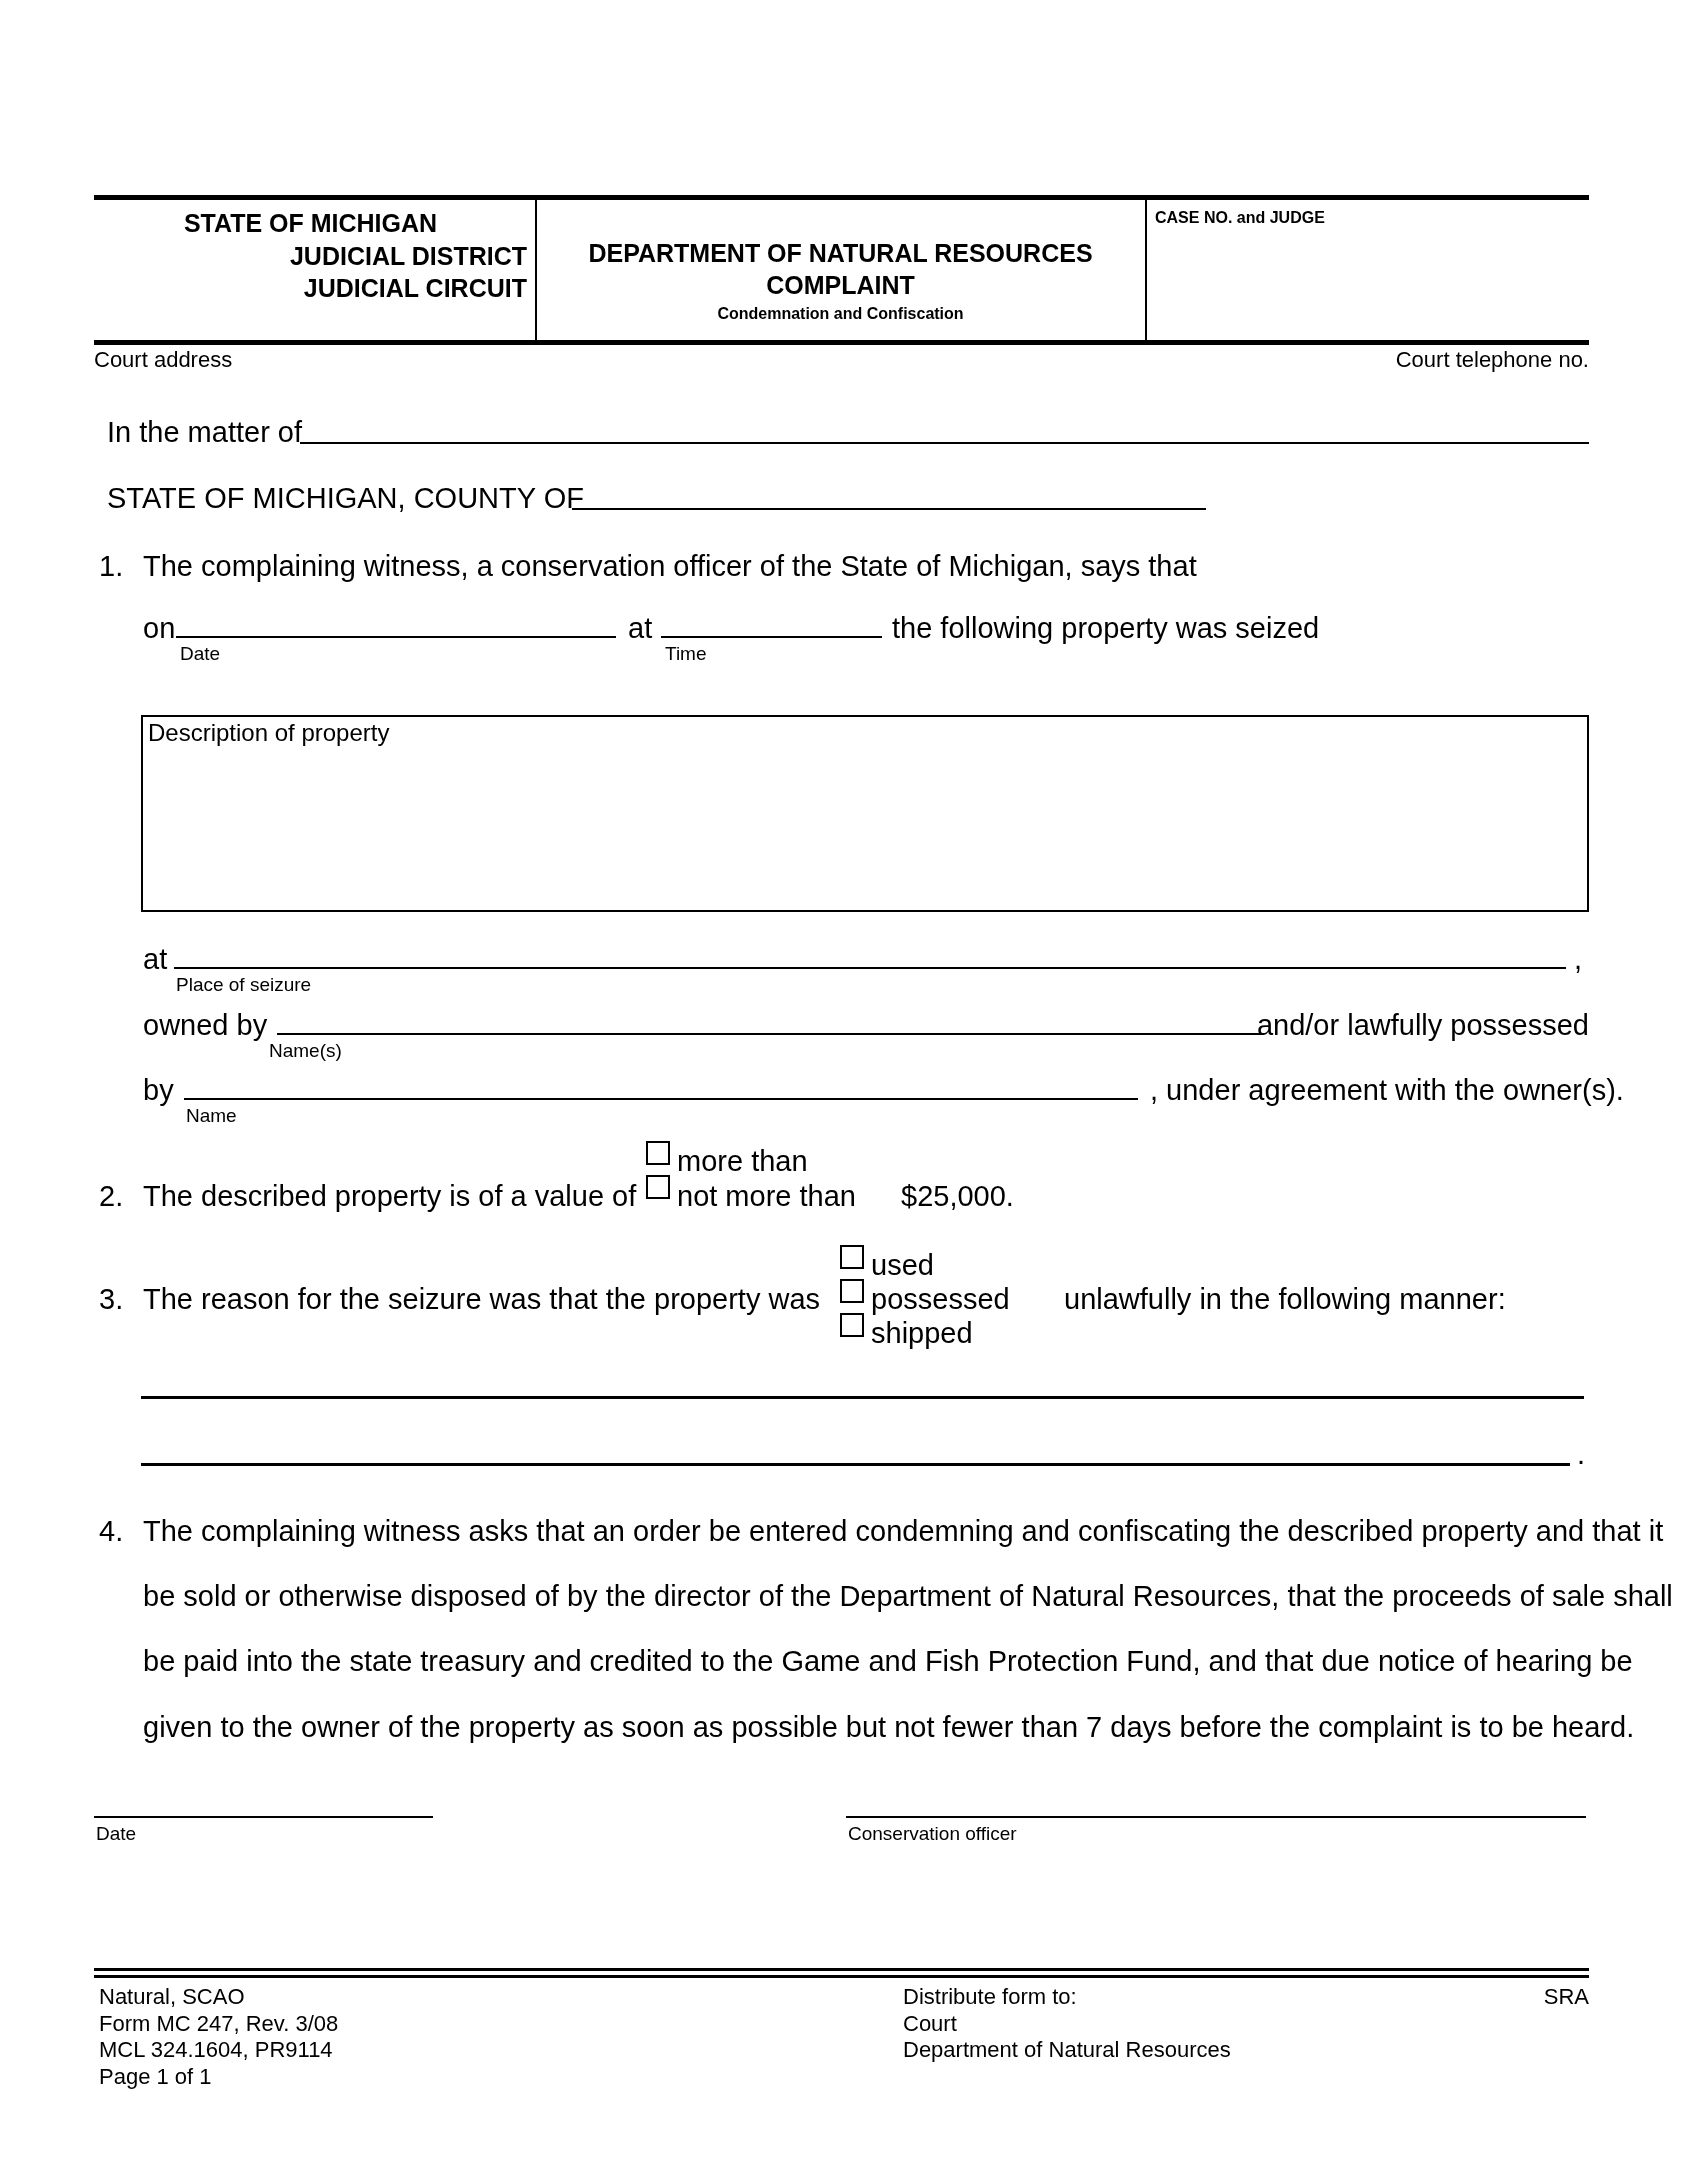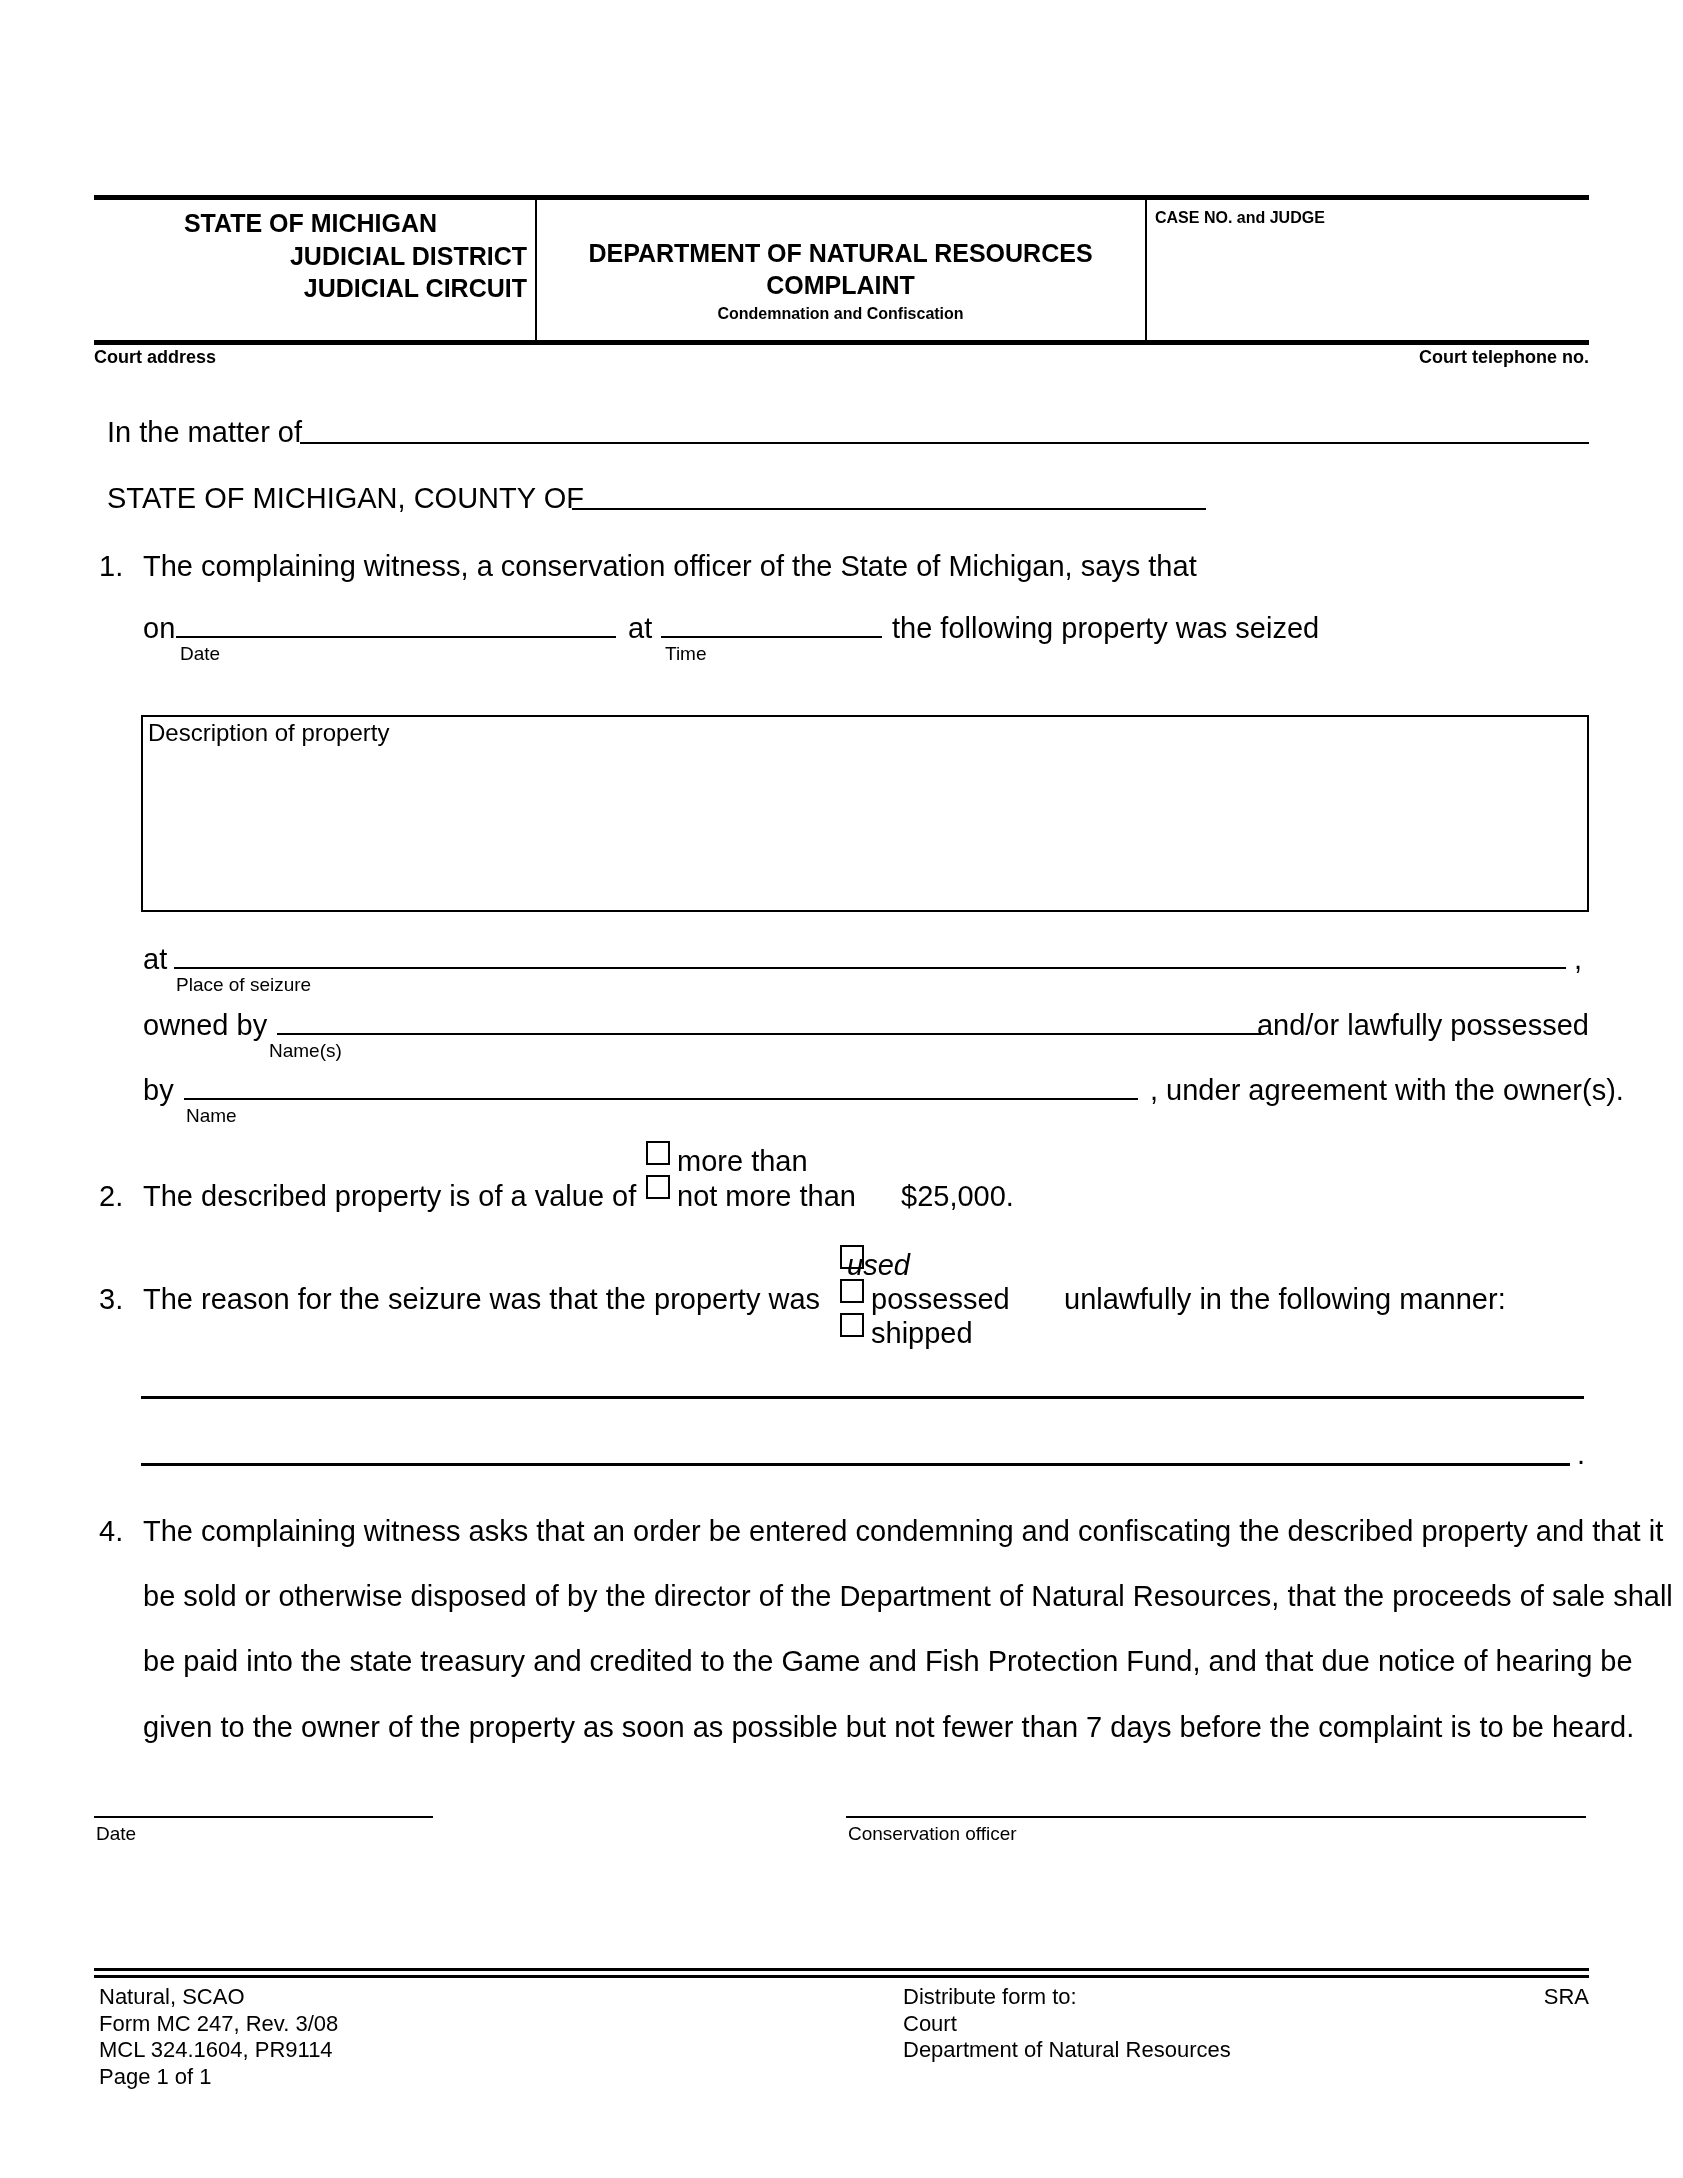--- a/index.html
+++ b/index.html
@@ -10,21 +10,21 @@
     color:#000;
     font-family:"Liberation Sans","DejaVu Sans",sans-serif;
     overflow:hidden;
   }
   .abs { position:absolute; white-space:nowrap; }
   .body-text { font-size:29px; line-height:1.15; }
   .small-label { font-size:19px; line-height:1.1; }
   .desc-label { font-size:24px; line-height:1.1; }
   .hdr-bold { font-weight:bold; font-size:25px; line-height:1.1; }
   .hdr-bold-sm { font-weight:bold; font-size:16px; line-height:1.1; }
-  .sub-bold { font-weight:bold; font-size:18px; line-height:1.1; }
+  .sub-bold { font-weight:normal; font-size:22px; line-height:1.1; }
   .footer-text { font-size:22px; line-height:1.1; }
   .hline { position:absolute; background:#000; }
   .vline { position:absolute; background:#000; }
   .fill-line { position:absolute; height:0; border-bottom:2px solid #000; }
   .blank-line { position:absolute; height:0; border-bottom:3px solid #000; }
   .checkbox { position:absolute; width:24px; height:24px; border:2px solid #000; box-sizing:border-box; background:#fff; }
   .box { position:absolute; border:2px solid #000; box-sizing:border-box; background:#fff; }
   .right-edge { right:94px; text-align:right; }
 </style>
 </head>
@@ -90,21 +90,21 @@
   <div class="abs body-text" style="left:143px; top:1180px;">The described property is of a value of</div>
   <div class="checkbox" style="left:646px; top:1141px;"></div>
   <div class="abs body-text" style="left:677px; top:1145px;">more than</div>
   <div class="checkbox" style="left:646px; top:1175px;"></div>
   <div class="abs body-text" style="left:677px; top:1180px;">not more than</div>
   <div class="abs body-text" style="left:901px; top:1180px;">$25,000.</div>
 
   <div class="abs body-text" style="left:99px; top:1283px;">3.</div>
   <div class="abs body-text" style="left:143px; top:1283px;">The reason for the seizure was that the property was</div>
   <div class="checkbox" style="left:840px; top:1245px;"></div>
-  <div class="abs body-text" style="left:847px; top:1249px;font-style:italic;">used</div>
+  <div class="abs body-text" style="left:871px; top:1249px;">used</div>
   <div class="checkbox" style="left:840px; top:1279px;"></div>
   <div class="abs body-text" style="left:871px; top:1283px;">possessed</div>
   <div class="checkbox" style="left:840px; top:1313px;"></div>
   <div class="abs body-text" style="left:871px; top:1317px;">shipped</div>
   <div class="abs body-text" style="left:1064px; top:1283px;">unlawfully in the following manner:</div>
 
   <div class="blank-line" style="left:141px; top:1396px; width:1443px;"></div>
   <div class="blank-line" style="left:141px; top:1463px; width:1429px;"></div>
   <div class="abs body-text" style="left:1577px; top:1438px;">.</div>
 

